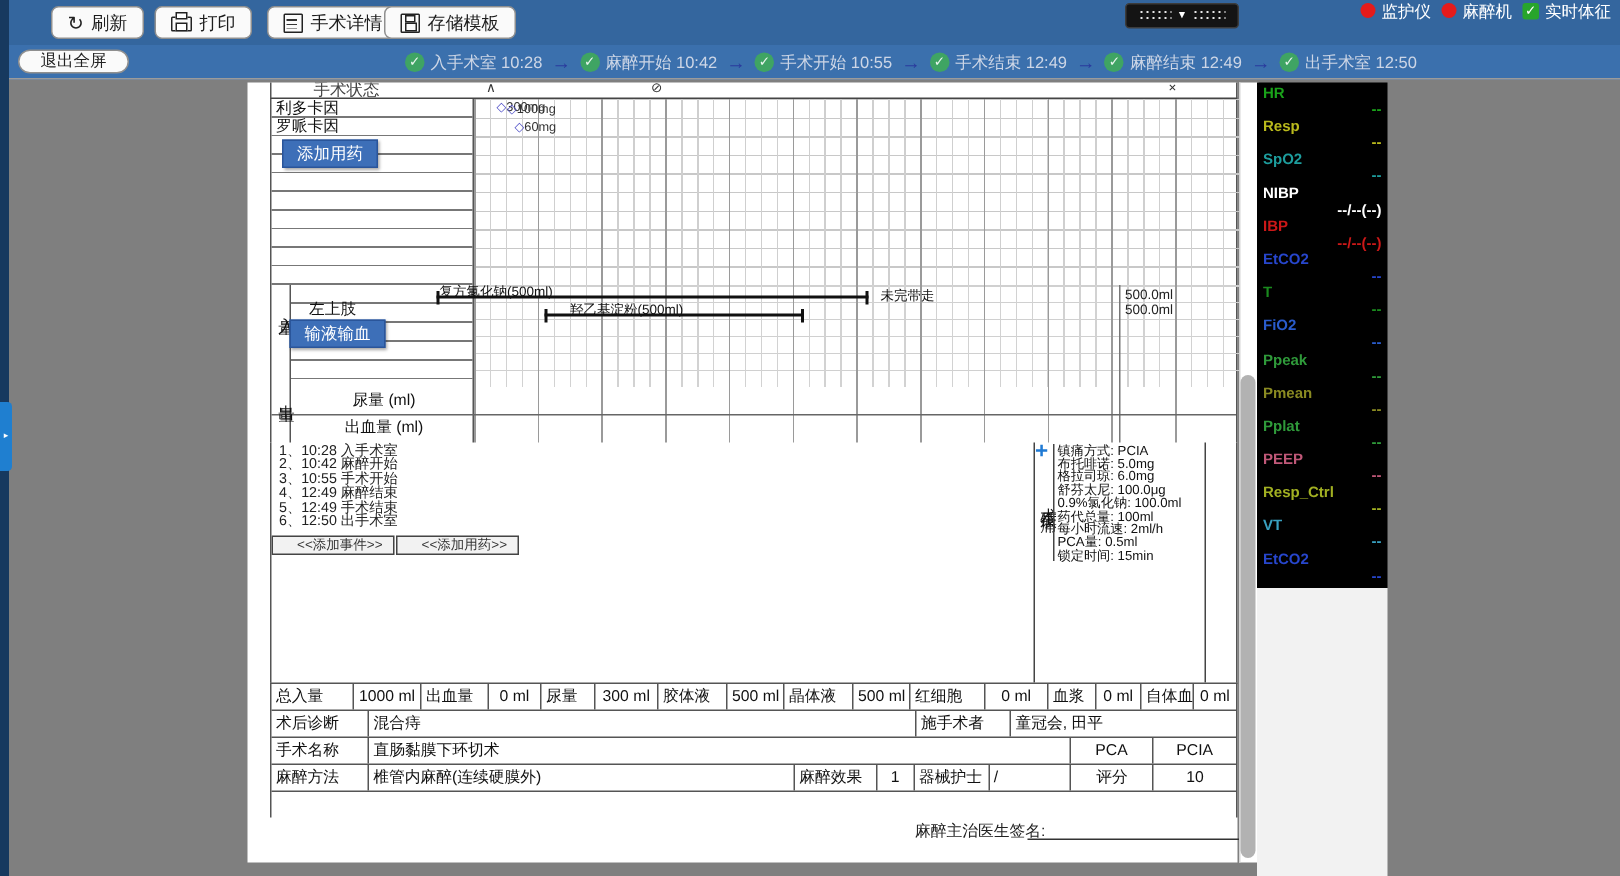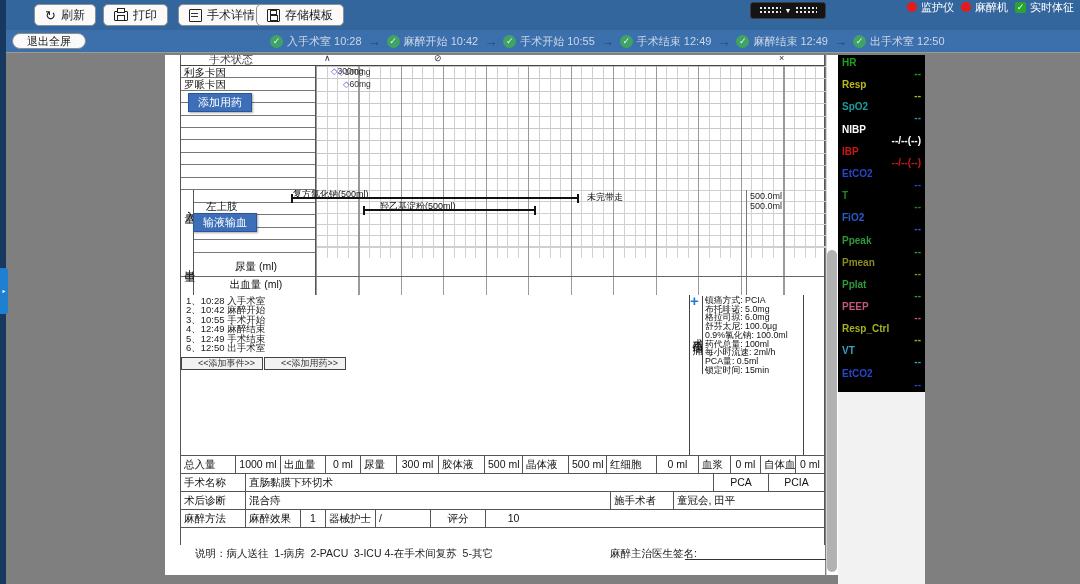--- a/index.html
+++ b/index.html
@@ -311,47 +311,47 @@
           <div class="cell c-center" style="width: 38px;">500  ml</div>
           <div class="cell" style="width: 50px;">红细胞</div>
           <div class="cell c-center" style="width: 42px;">0  ml</div>
           <div class="cell" style="width: 32px;">血浆</div>
           <div class="cell c-center" style="width: 30px;">0  ml</div>
           <div class="cell" style="width: 35px;">自体血</div>
           <div class="cell c-center c-flex1">0  ml</div>
         </div>
 
       <div class="srow">
+        <div class="cell" style="width:65px;">术后诊断</div>
+        <div class="cell c-flex1">混合痔</div>
+        <div class="cell" style="width:63px;">施手术者</div>
+        <div class="cell" style="width:150px;">童冠会, 田平</div>
+      </div>
+
+      <div class="srow">
         <div class="cell" style="width:65px;">手术名称</div>
         <div class="cell c-flex1">直肠黏膜下环切术</div>
         <div class="cell c-center" style="width:55px;">PCA</div>
         <div class="cell c-center" style="width:55px;">PCIA</div>
       </div>
 
       <div class="srow">
-        <div class="cell" style="width:65px;">术后诊断</div>
-        <div class="cell c-flex1">混合痔</div>
-        <div class="cell" style="width:63px;">施手术者</div>
-        <div class="cell" style="width:150px;">童冠会, 田平</div>
-      </div>
-
-      <div class="srow">
         <div class="cell" style="width:65px;">麻醉方法</div>
+        <div class="cell" style="width:285px;">椎管内麻醉(连续硬膜外)</div>
         <div class="cell" style="width:55px;">麻醉效果</div>
         <div class="cell c-center" style="width:25px;">1</div>
         <div class="cell" style="width:50px;">器械护士</div>
         <div class="cell" style="width:55px;">/</div>
         <div class="cell c-center" style="width:55px;">评分</div>
         <div class="cell c-center" style="width:55px;">10</div>
       </div>
 
     </div>
 
     <div class="sec" id="note-row" style="border:none;">
-      <span class="abs note-txt" style="left:15px;top:0;">说明：病人送往  1-病房  2-PACU  3-ICU 4-在手术间复苏  5-其它</span>
       <span class="abs note-txt" style="left:430px;top:0;">麻醉主治医生签名:</span>
       <span class="sig-line"></span>
     </div>
   </div>
 
   <div class="scroll-track"></div>
   <div class="scroll-thumb"></div>
 
   <div class="vitals" id="vitals-panel">
       <div class="vital">

